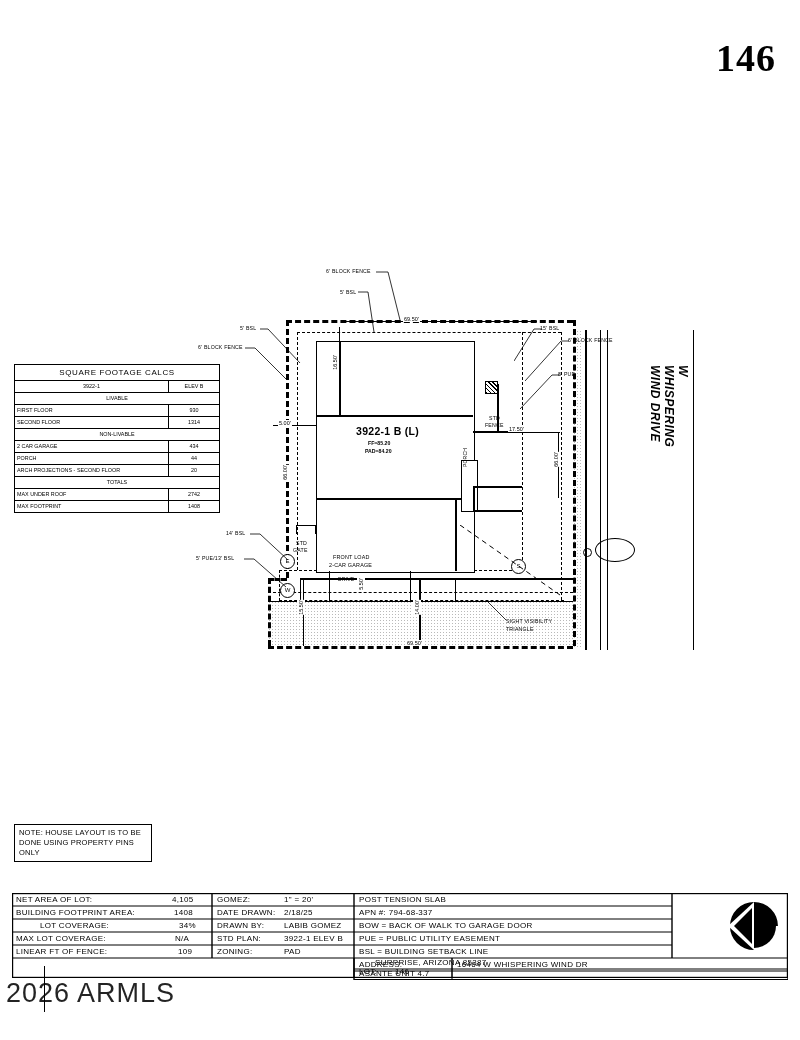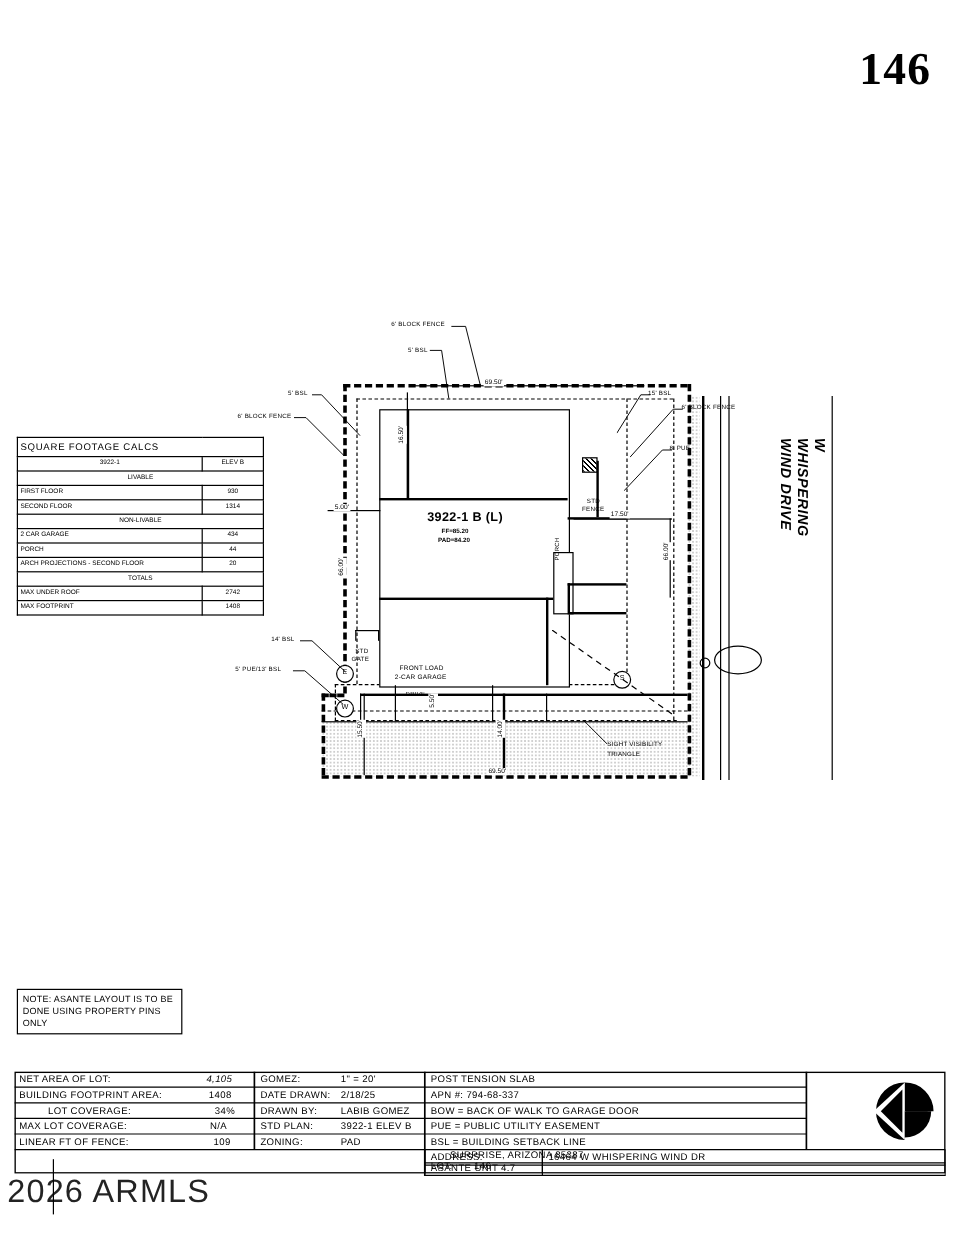--- a/index.html
+++ b/index.html
@@ -26,21 +26,21 @@
        font-family:"Liberation Sans", sans-serif;}
   .dimlbl{position:absolute;font-size:5.5px;white-space:nowrap;background:#fff;padding:0 1px;}
   .dimlblv{position:absolute;font-size:5.5px;white-space:nowrap;background:#fff;padding:0 1px;
            transform-origin:center center;}
 
   
   #sqft-table{left:14px;top:364px;width:206px;border:1px solid #000;border-collapse:collapse;
               font-size:5.4px;background:#fff;}
   #sqft-table td{border:1px solid #000;padding:1px 2px;height:9px;line-height:9px;}
   #sqft-table td.c{text-align:center;}
-  #sqft-table td.hdr{font-size:8px;letter-spacing:.6px;height:13px;line-height:13px;}
+  #sqft-table td.hdr{text-align:center;font-size:8px;letter-spacing:.6px;height:13px;line-height:13px;}
   #sqft-table td.val{text-align:center;width:46px;}
 
   
   #note-box{left:14px;top:824px;width:128px;border:1.5px solid #000;background:#fff;
             padding:3px 4px;font-size:7.5px;line-height:10px;letter-spacing:.2px;}
 
   
   #title-block{left:12px;top:893px;width:776px;height:85px;}
   .tb{position:absolute;font-size:8px;letter-spacing:.3px;white-space:nowrap;line-height:12.5px;}
   .tb-val{position:absolute;font-size:8px;letter-spacing:.3px;white-space:nowrap;line-height:12.5px;}
@@ -271,21 +271,21 @@
     <td data-name="sqft-row-label">MAX UNDER ROOF</td>
     <td class="val" data-name="sqft-row-value">2742</td>
   </tr>
   <tr data-name="table-row">
     <td data-name="sqft-row-label">MAX FOOTPRINT</td>
     <td class="val" data-name="sqft-row-value">1408</td>
   </tr>
 </tbody>
   </table>
 
-<div class="abs" id="note-box" data-name="note-box">NOTE: ASANTE LAYOUT IS TO BE DONE USING PROPERTY PINS ONLY</div>
+<div class="abs" id="note-box" data-name="note-box">NOTE: HOUSE LAYOUT IS TO BE DONE USING PROPERTY PINS ONLY</div>
 
 <div class="abs" id="title-block" data-name="title-block">
   <svg width="776" height="85" style="position:absolute;left:0;top:0;">
 
     <rect x="0.5" y="0.5" width="775" height="84" fill="none" stroke="#000" stroke-width="1.4"></rect>
 
     <line x1="0" y1="13" x2="660" y2="13" stroke="#000" stroke-width="1"></line>
     <line x1="0" y1="26" x2="660" y2="26" stroke="#000" stroke-width="1"></line>
     <line x1="0" y1="39" x2="660" y2="39" stroke="#000" stroke-width="1"></line>
     <line x1="0" y1="52" x2="660" y2="52" stroke="#000" stroke-width="1"></line>
@@ -298,21 +298,21 @@
     <line x1="440" y1="65" x2="440" y2="85" stroke="#000" stroke-width="1"></line>
     <line x1="660" y1="0" x2="660" y2="65" stroke="#000" stroke-width="1.4"></line>
   </svg>
 
   <div class="tb" data-name="tb-net-area-label" style="left:4px;top:1px;">NET AREA OF LOT:</div>
   <div class="tb" data-name="tb-footprint-label" style="left:4px;top:14px;">BUILDING FOOTPRINT AREA:</div>
   <div class="tb" data-name="tb-lot-coverage-label" style="left:4px;top:27px;margin-left:24px;">LOT COVERAGE:</div>
   <div class="tb" data-name="tb-max-coverage-label" style="left:4px;top:40px;">MAX LOT COVERAGE:</div>
   <div class="tb" data-name="tb-linear-fence-label" style="left:4px;top:53px;">LINEAR FT OF FENCE:</div>
 
-  <div class="tb-val" data-name="tb-net-area-value" style="left:160px;top:1px;font-style:italic;">4,105</div>
+  <div class="tb-val" data-name="tb-net-area-value" style="left:160px;top:1px;">4,105</div>
   <div class="tb-val" data-name="tb-footprint-value" style="left:162px;top:14px;">1408</div>
   <div class="tb-val" data-name="tb-lot-coverage-value" style="left:156px;top:27px;margin-left:11px;">34%</div>
   <div class="tb-val" data-name="tb-max-coverage-value" style="left:163px;top:40px;">N/A</div>
   <div class="tb-val" data-name="tb-linear-fence-value" style="left:166px;top:53px;">109</div>
 
   <div class="tb" data-name="tb-scale-label" style="left:205px;top:1px;">GOMEZ:</div>
   <div class="tb" data-name="tb-date-label" style="left:205px;top:14px;">DATE DRAWN:</div>
   <div class="tb" data-name="tb-drawnby-label" style="left:205px;top:27px;">DRAWN BY:</div>
   <div class="tb" data-name="tb-stdplan-label" style="left:205px;top:40px;">STD PLAN:</div>
   <div class="tb" data-name="tb-zoning-label" style="left:205px;top:53px;">ZONING:</div>

